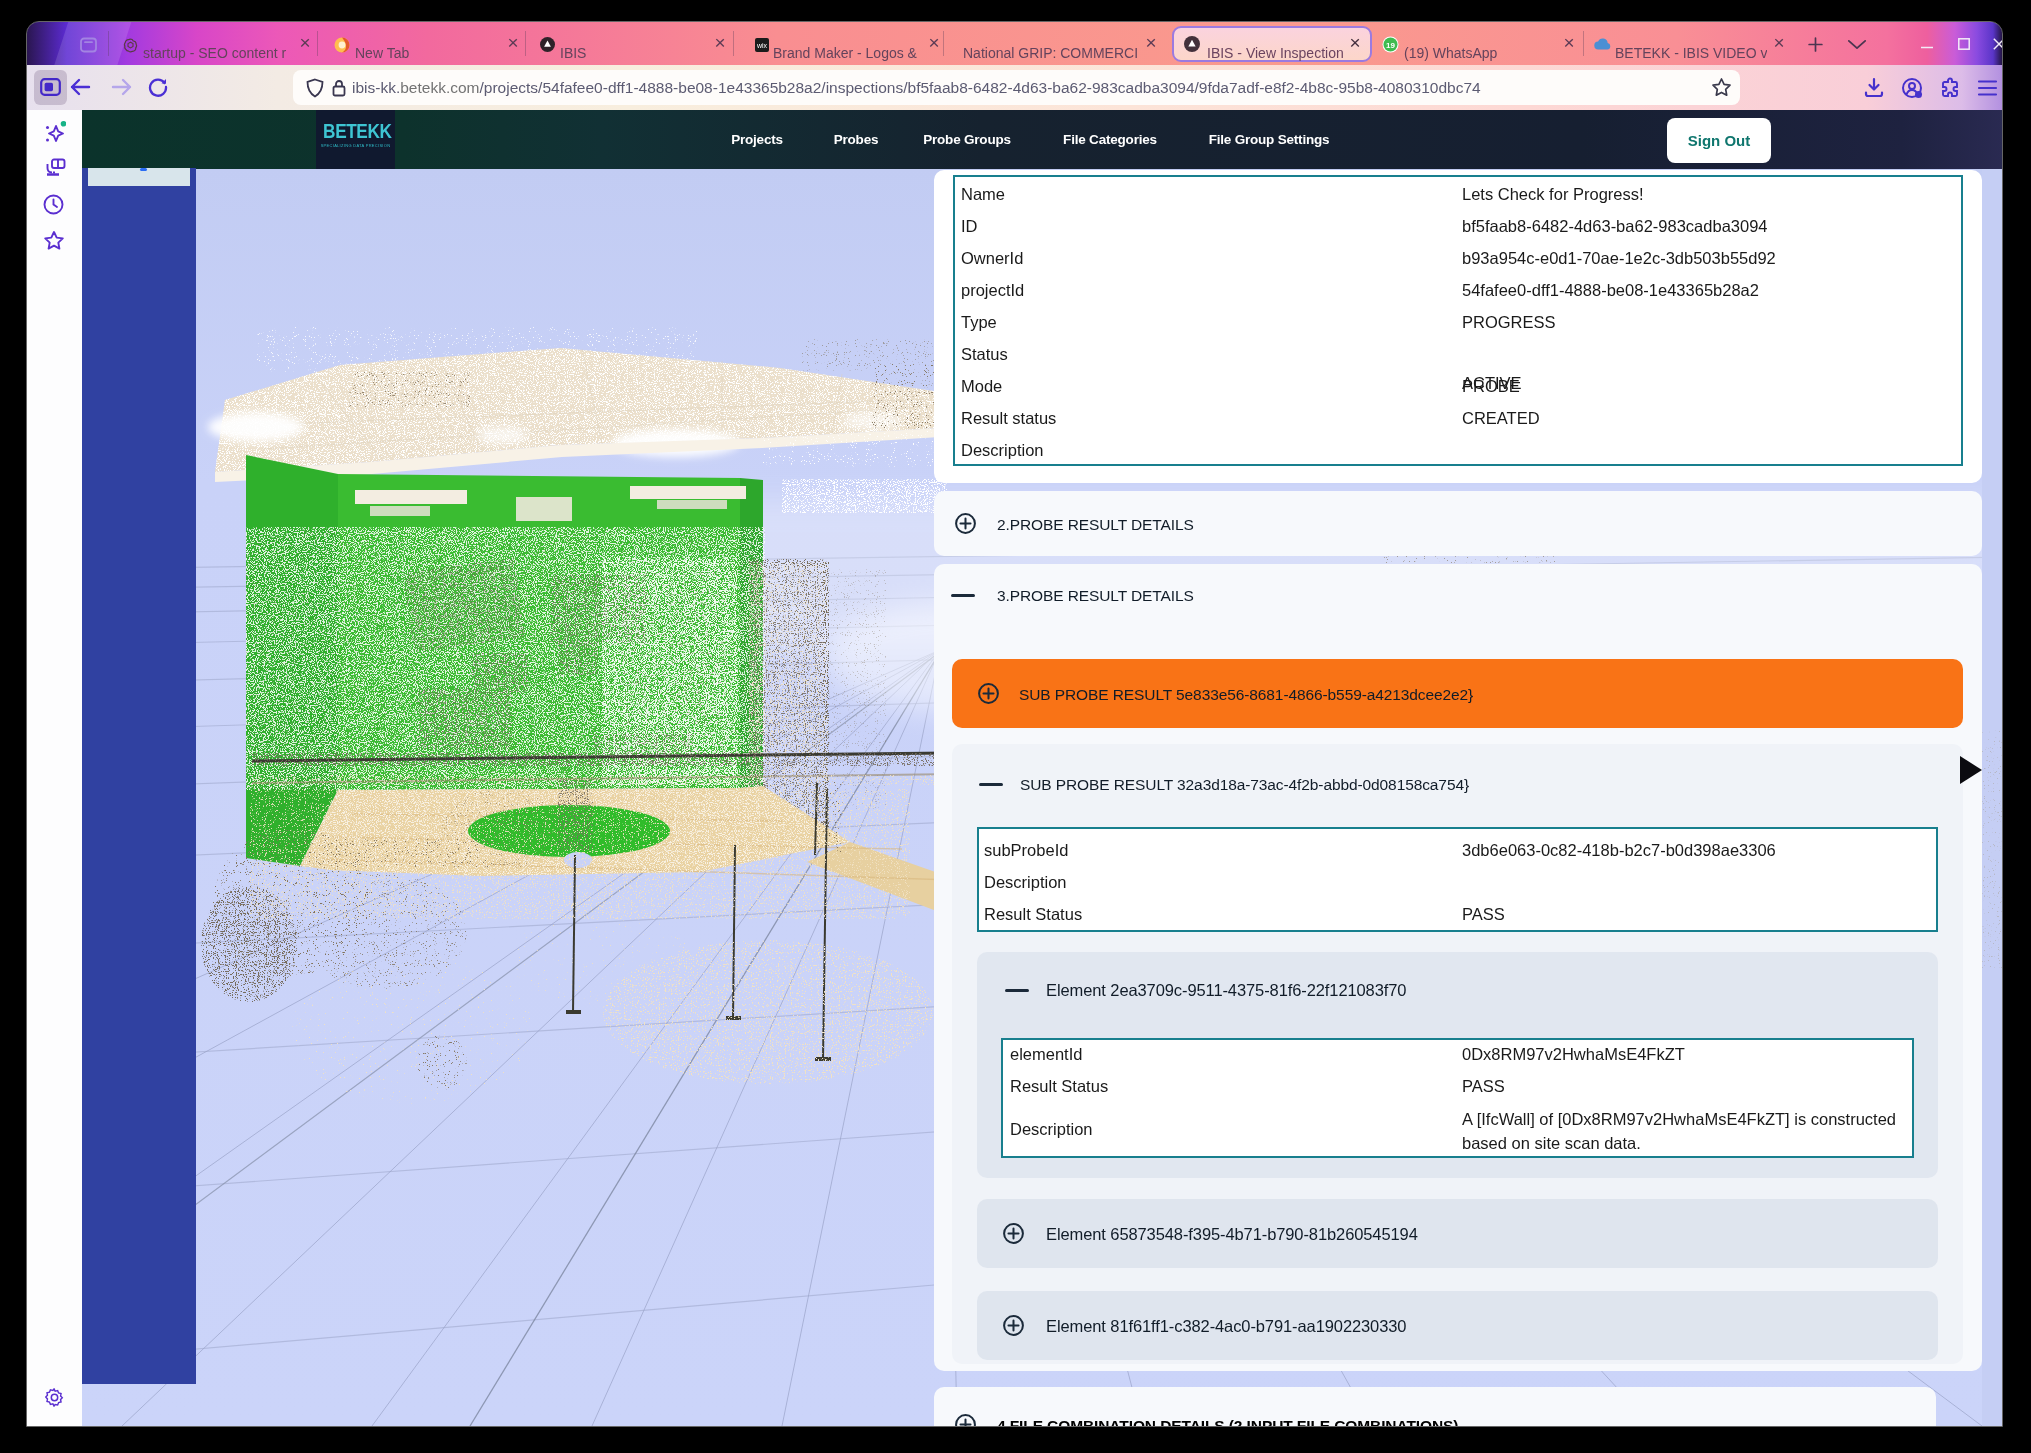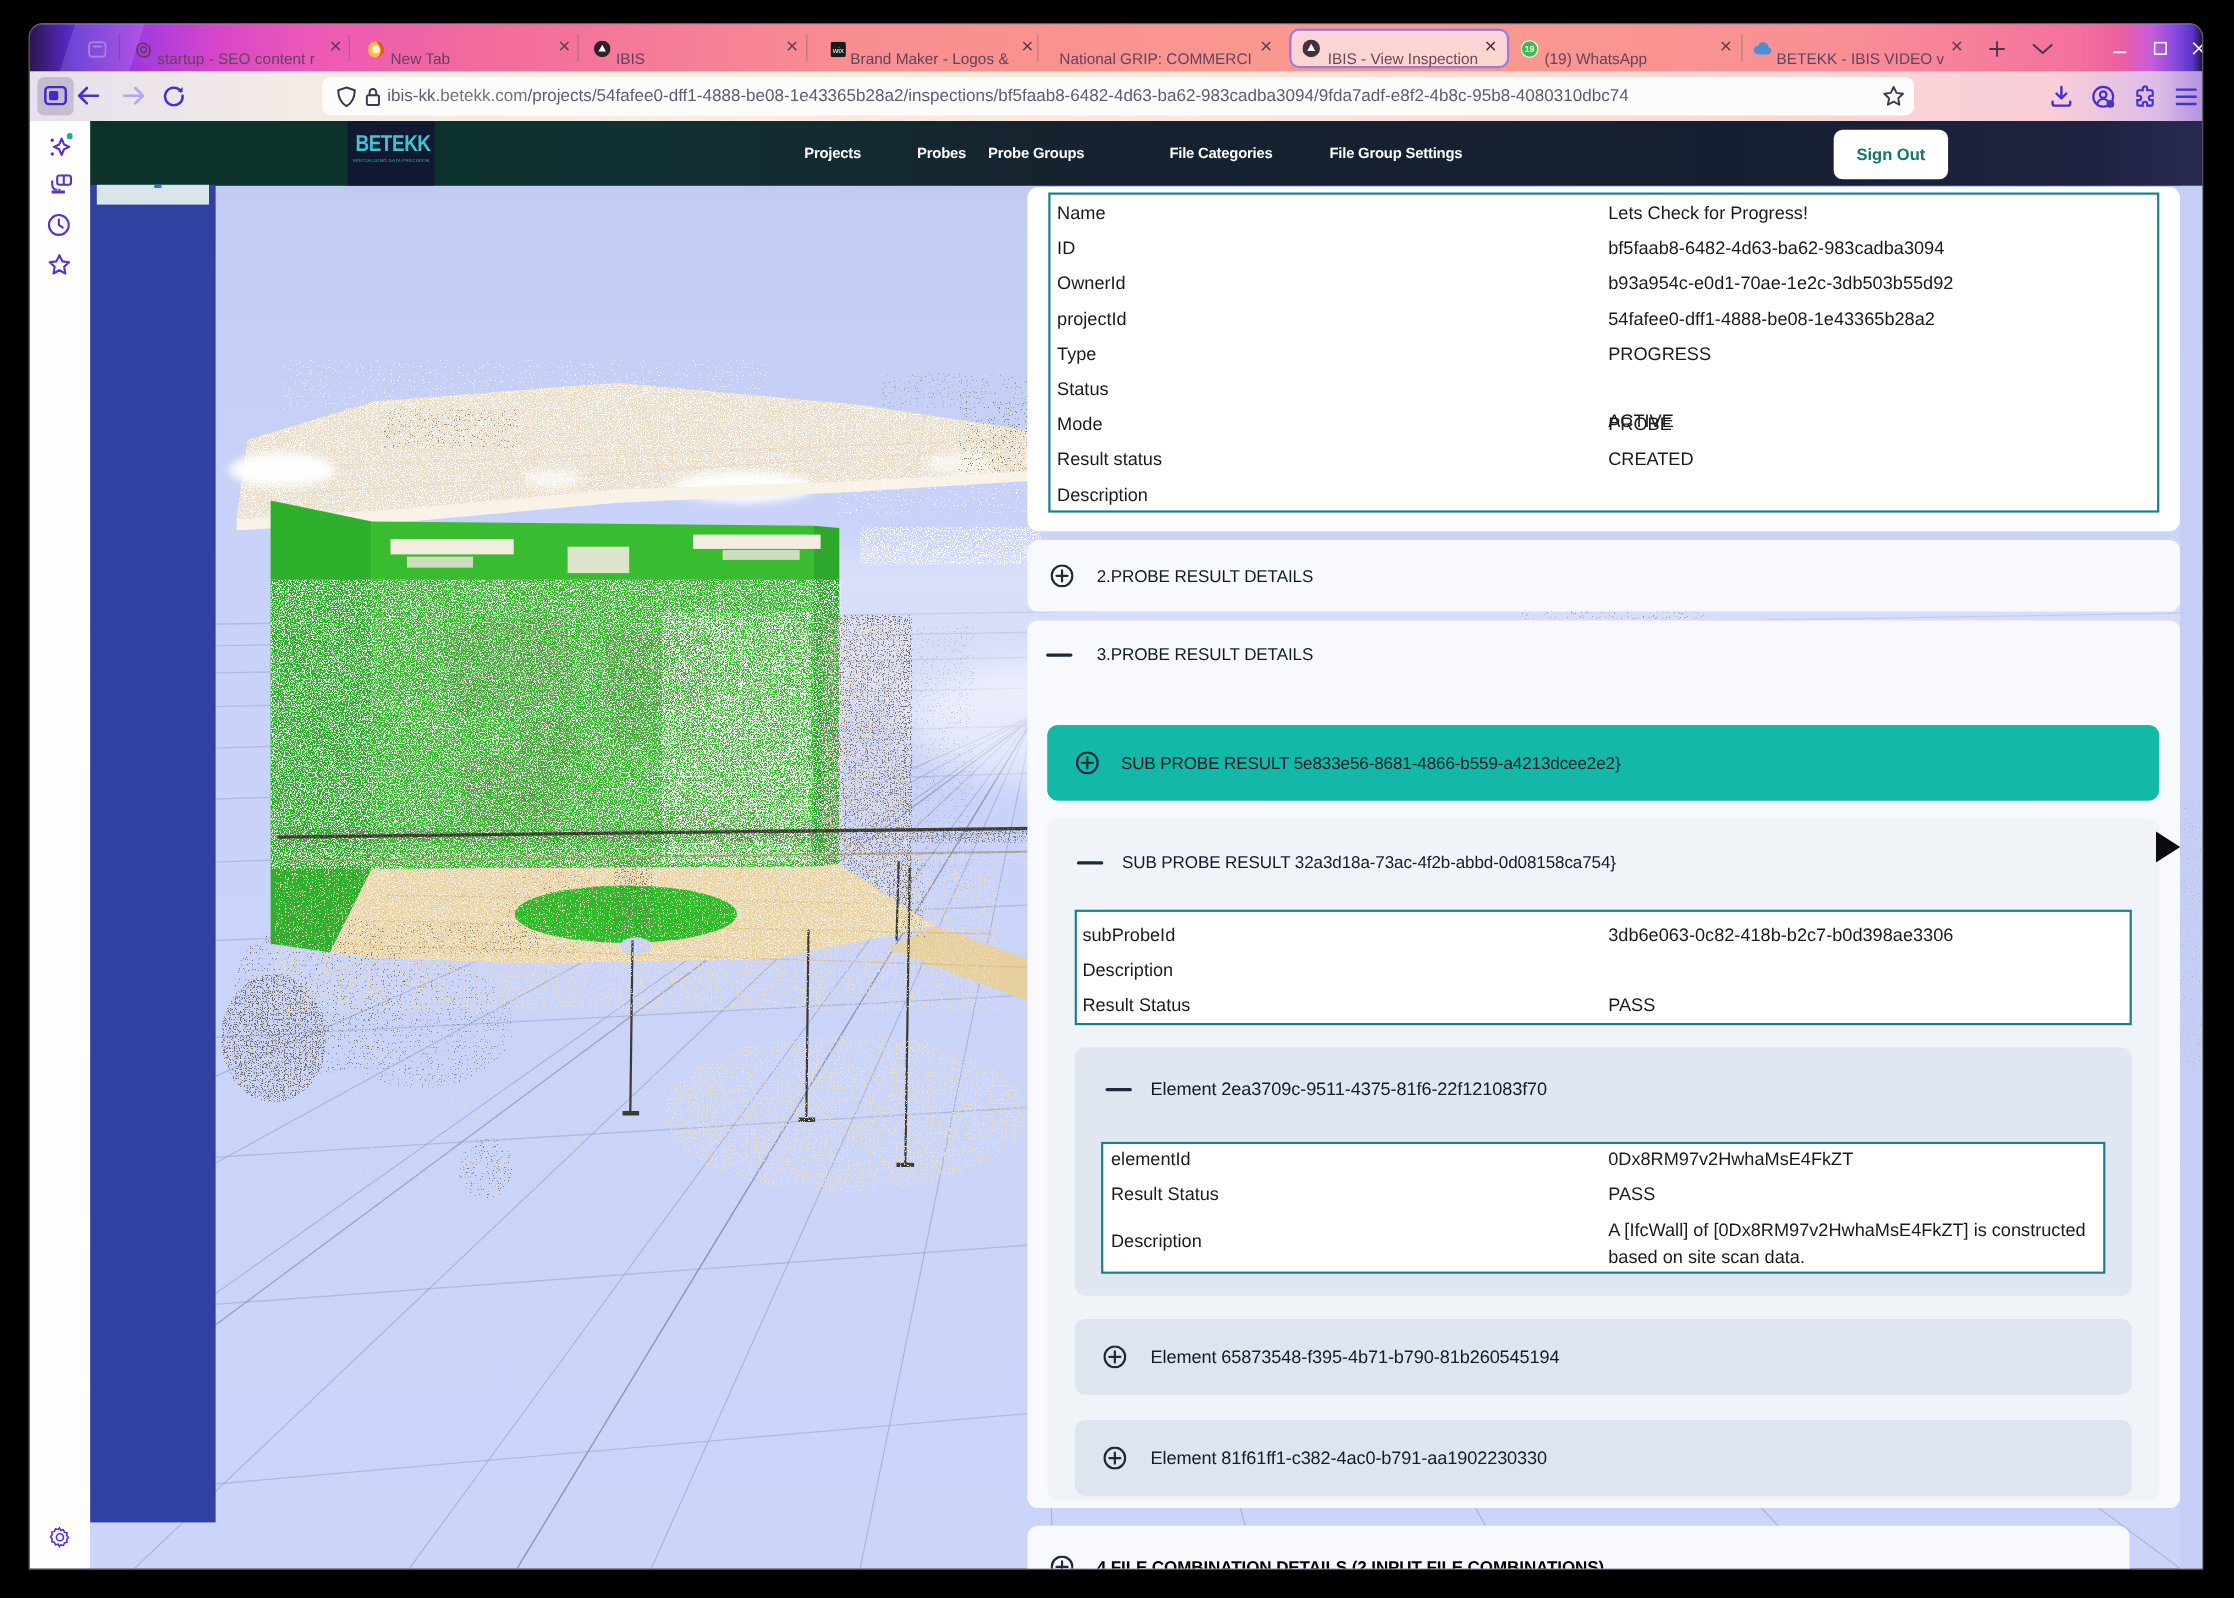--- a/index.html
+++ b/index.html
@@ -214,21 +214,21 @@
           <circle cx="9.5" cy="9.5" r="3.2" fill="none" stroke="#5b2fd0" stroke-width="1.5"></circle>
         </svg>
     </div>
     <div id="apph">
       <div id="logo">
           <div class="t1">BETEKK</div>
           <div class="t2">SPECIALIZING DATA PRECISION</div>
         </div>
       <div class="nav" style="left:675px;">Projects</div>
       <div class="nav" style="left:774px;">Probes</div>
-      <div class="nav" style="left:860px;">Probe Groups</div>
+      <div class="nav" style="left:885px;">Probe Groups</div>
       <div class="nav" style="left:1028px;">File Categories</div>
       <div class="nav" style="left:1187px;">File Group Settings</div>
       <div id="signout">Sign Out</div>
     </div>
     <div id="canvas">
       <svg width="1924" height="1257" viewBox="0 0 1924 1257">
         <defs>
           <filter id="fwDense" x="-0.02" y="-0.02" width="1.04" height="1.04">
             <feTurbulence type="fractalNoise" baseFrequency="0.9" numOctaves="2" seed="11" result="n"></feTurbulence>
             <feColorMatrix in="n" type="matrix" values="0 0 0 0 1  0 0 0 0 1  0 0 0 0 1  0 0 0 16 -8.1"></feColorMatrix>
@@ -452,21 +452,21 @@
           <circle cx="12.5" cy="12.5" r="11.2" fill="none" stroke="#1b2a3a" stroke-width="2.4"></circle>
           <path d="M12.5 6.5v12M6.5 12.5h12" stroke="#1b2a3a" stroke-width="2.4" stroke-linecap="round"></path>
         </svg>
       <div class="hdr" style="left:63px; top:25px;">2.PROBE RESULT DETAILS</div>
     </div>
 
     <div class="card" style="left:907px; top:454px; width:1048px; height:807px; background:#f7f9fc;">
       <div class="minus" style="left:17px; top:29.5px;"></div>
       <div class="hdr" style="left:63px; top:23px;">3.PROBE RESULT DETAILS</div>
 
-      <div class="card" style="left:18px; top:95px; width:1011px; height:69px; background:#14b8a6;">
+      <div class="card" style="left:18px; top:95px; width:1011px; height:69px; background:#f97316;">
         <svg class="plus" style="left:26px; top:24px;" viewBox="0 0 25 25">
             <circle cx="12.5" cy="12.5" r="11.2" fill="none" stroke="#1b2a3a" stroke-width="2.4"></circle>
             <path d="M12.5 6.5v12M6.5 12.5h12" stroke="#1b2a3a" stroke-width="2.4" stroke-linecap="round"></path>
           </svg>
         <div class="hdr" style="left:67px; top:27px;">SUB PROBE RESULT 5e833e56-8681-4866-b559-a4213dcee2e2}</div>
       </div>
 
       <div class="card" style="left:18px; top:180px; width:1011px; height:620px; background:#f0f3f8;">
         <div class="minus" style="left:27px; top:38.5px;"></div>
         <div class="hdr" style="left:68px; top:32px;">SUB PROBE RESULT 32a3d18a-73ac-4f2b-abbd-0d08158ca754}</div>

